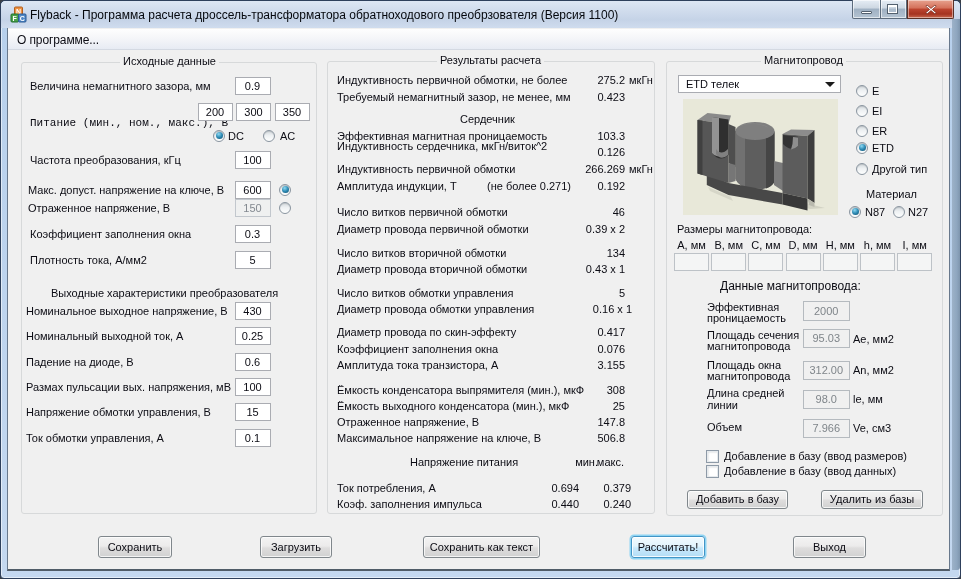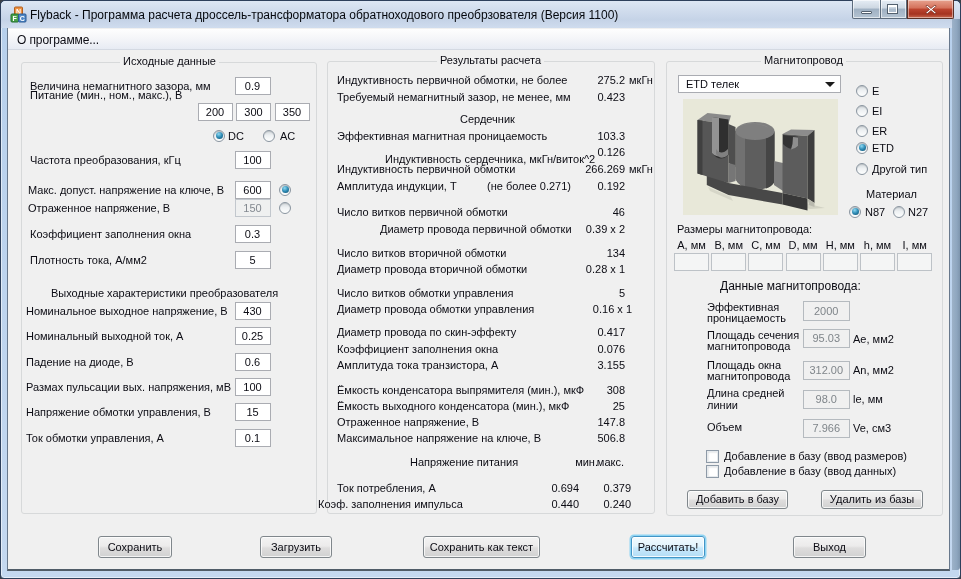--- a/index.html
+++ b/index.html
@@ -71,21 +71,21 @@
 <div class="menubar"></div>
 <div class="menutext">О программе...</div>
 <div class="gb" style="left:21px;top:62px;width:296px;height:452px"></div>
 <div class="gt" style="left:120px;top:55px">Исходные данные</div>
 <div class="gb" style="left:327px;top:61px;width:328px;height:453px"></div>
 <div class="gt" style="left:437px;top:54px">Результаты расчета</div>
 <div class="gb" style="left:666px;top:61px;width:277px;height:455px"></div>
 <div class="gt" style="left:761px;top:54px">Магнитопровод</div>
 <div class="lb" style="left:30px;top:78.5px;">Величина немагнитного зазора, мм</div>
 <div class="tb" style="left:234.5px;top:76.5px;width:36px">0.9</div>
-<div class="lb" style="left:30px;top:88px;">Питание (мин., ном., макс.), В</div>
+<div class="lb" style="left:30px;top:116px;font-family:Liberation Mono, monospace;">Питание (мин., ном., макс.), В</div>
 <div class="tb" style="left:197.5px;top:102.5px;width:35px">200</div>
 <div class="tb" style="left:236px;top:102.5px;width:35px">300</div>
 <div class="tb" style="left:274.5px;top:102.5px;width:35px">350</div>
 <div class="radio sel" style="left:213px;top:129.5px"></div>
 <div class="lb" style="left:228px;top:128.5px;">DC</div>
 <div class="radio" style="left:263px;top:129.5px"></div>
 <div class="lb" style="left:280px;top:128.5px;text-align:center;">AC</div>
 <div class="lb" style="left:30px;top:152.5px;">Частота преобразования, кГц</div>
 <div class="tb" style="left:234.5px;top:150.5px;width:36px">100</div>
 <div class="lb" style="left:28px;top:182.5px;text-align:right;">Макс. допуст. напряжение на ключе, В</div>
@@ -112,36 +112,36 @@
 <div class="lb" style="left:26px;top:430.5px;">Ток обмотки управления, А</div>
 <div class="tb" style="left:234.5px;top:428.5px;width:36px">0.1</div>
 <div class="lb" style="left:337px;top:73px;">Индуктивность первичной обмотки, не более</div>
 <div class="val" style="left:495px;top:73px;width:130px">275.2</div>
 <div class="unit" style="left:629px;top:73px">мкГн</div>
 <div class="lb" style="left:337px;top:89.5px;">Требуемый немагнитный зазор, не менее, мм</div>
 <div class="val" style="left:495px;top:89.5px;width:130px">0.423</div>
 <div class="lb" style="left:460px;top:112px;">Сердечник</div>
 <div class="lb" style="left:337px;top:128.5px;">Эффективная магнитная проницаемость</div>
 <div class="val" style="left:495px;top:128.5px;width:130px">103.3</div>
-<div class="lb" style="left:337px;top:152px;margin-left:48px;">Индуктивность сердечника, мкГн/виток^2</div>
+<div class="lb" style="left:337px;top:139px;">Индуктивность сердечника, мкГн/виток^2</div>
 <div class="val" style="left:495px;top:145px;width:130px">0.126</div>
 <div class="lb" style="left:337px;top:161.5px;">Индуктивность первичной обмотки</div>
 <div class="val" style="left:495px;top:161.5px;width:130px">266.269</div>
 <div class="unit" style="left:629px;top:161.5px">мкГн</div>
 <div class="lb" style="left:337px;top:179px;">Амплитуда индукции, Т</div>
 <div class="lb" style="left:487px;top:179px;">(не более 0.271)</div>
 <div class="val" style="left:495px;top:179px;width:130px">0.192</div>
 <div class="lb" style="left:337px;top:204.5px;">Число витков первичной обмотки</div>
 <div class="val" style="left:495px;top:204.5px;width:130px">46</div>
-<div class="lb" style="left:337px;top:221.5px;margin-left:43px;">Диаметр провода первичной обмотки</div>
+<div class="lb" style="left:337px;top:221.5px;">Диаметр провода первичной обмотки</div>
 <div class="val" style="left:495px;top:221.5px;width:130px">0.39 x 2</div>
 <div class="lb" style="left:337px;top:245.5px;">Число витков вторичной обмотки</div>
 <div class="val" style="left:495px;top:245.5px;width:130px">134</div>
 <div class="lb" style="left:337px;top:261.5px;">Диаметр провода вторичной обмотки</div>
-<div class="val" style="left:495px;top:261.5px;width:130px">0.28 x 1</div>
+<div class="val" style="left:495px;top:261.5px;width:130px">0.43 x 1</div>
 <div class="lb" style="left:337px;top:285.5px;">Число витков обмотки управления</div>
 <div class="val" style="left:495px;top:285.5px;width:130px">5</div>
 <div class="lb" style="left:337px;top:301.5px;">Диаметр провода обмотки управления</div>
 <div class="val" style="left:502px;top:301.5px;width:130px">0.16 x 1</div>
 <div class="lb" style="left:337px;top:325px;">Диаметр провода по скин-эффекту</div>
 <div class="val" style="left:495px;top:325px;width:130px">0.417</div>
 <div class="lb" style="left:337px;top:341.5px;">Коэффициент заполнения окна</div>
 <div class="val" style="left:495px;top:341.5px;width:130px">0.076</div>
 <div class="lb" style="left:337px;top:358px;">Амплитуда тока транзистора, А</div>
 <div class="val" style="left:495px;top:358px;width:130px">3.155</div>
@@ -152,21 +152,21 @@
 <div class="lb" style="left:337px;top:415px;">Отраженное напряжение, В</div>
 <div class="val" style="left:495px;top:415px;width:130px">147.8</div>
 <div class="lb" style="left:337px;top:431px;">Максимальное напряжение на ключе, В</div>
 <div class="val" style="left:495px;top:431px;width:130px">506.8</div>
 <div class="lb" style="left:410px;top:455px;">Напряжение питания</div>
 <div class="val" style="left:528px;top:455px;width:70px">мин.</div>
 <div class="val" style="left:554px;top:455px;width:70px">макс.</div>
 <div class="lb" style="left:337px;top:481px;">Ток потребления, А</div>
 <div class="val" style="left:509px;top:481px;width:70px">0.694</div>
 <div class="val" style="left:561px;top:481px;width:70px">0.379</div>
-<div class="lb" style="left:318px;top:497px;">Коэф. заполнения импульса</div>
+<div class="lb" style="left:337px;top:497px;">Коэф. заполнения импульса</div>
 <div class="val" style="left:509px;top:497px;width:70px">0.440</div>
 <div class="val" style="left:561px;top:497px;width:70px">0.240</div>
 <div class="combo" style="left:678px;top:75px;width:163px">ETD телек</div>
 <div class="arrow" style="left:825px;top:81.5px"></div>
 <svg class="abs" style="left:683px;top:99px" width="155" height="116" viewBox="0 0 155 116">
 <rect width="155" height="116" fill="#e8e8d9"></rect>
 <polygon points="25,88 48,98 50,102 27,92" fill="#d6d6c8"></polygon>
 <polygon points="100,104 127,110 142,109 118,103" fill="#d2d2c4"></polygon>
 
 <path d="M52.5,32 L52.5,80 Q56,87 67,89.5 L80,90 Q88,88.5 91.5,83 L91.5,32 Z" fill="#5e5e5e"></path>

